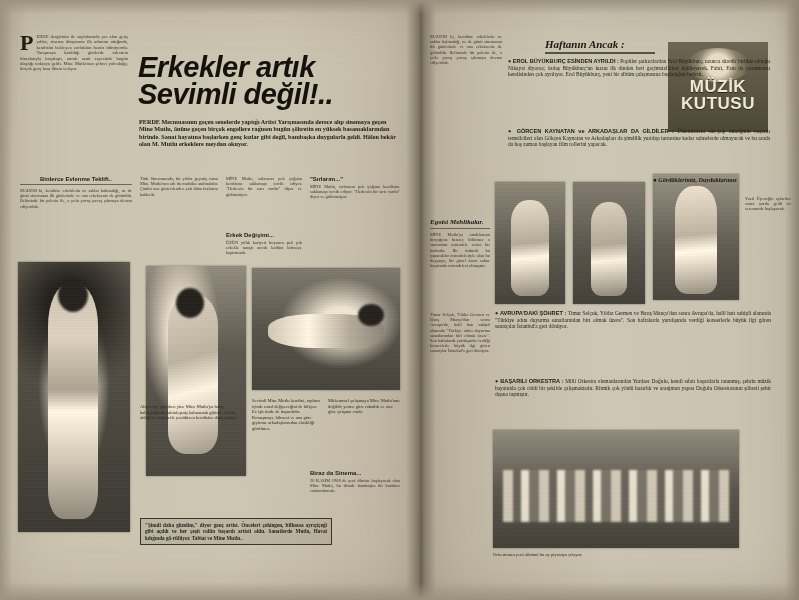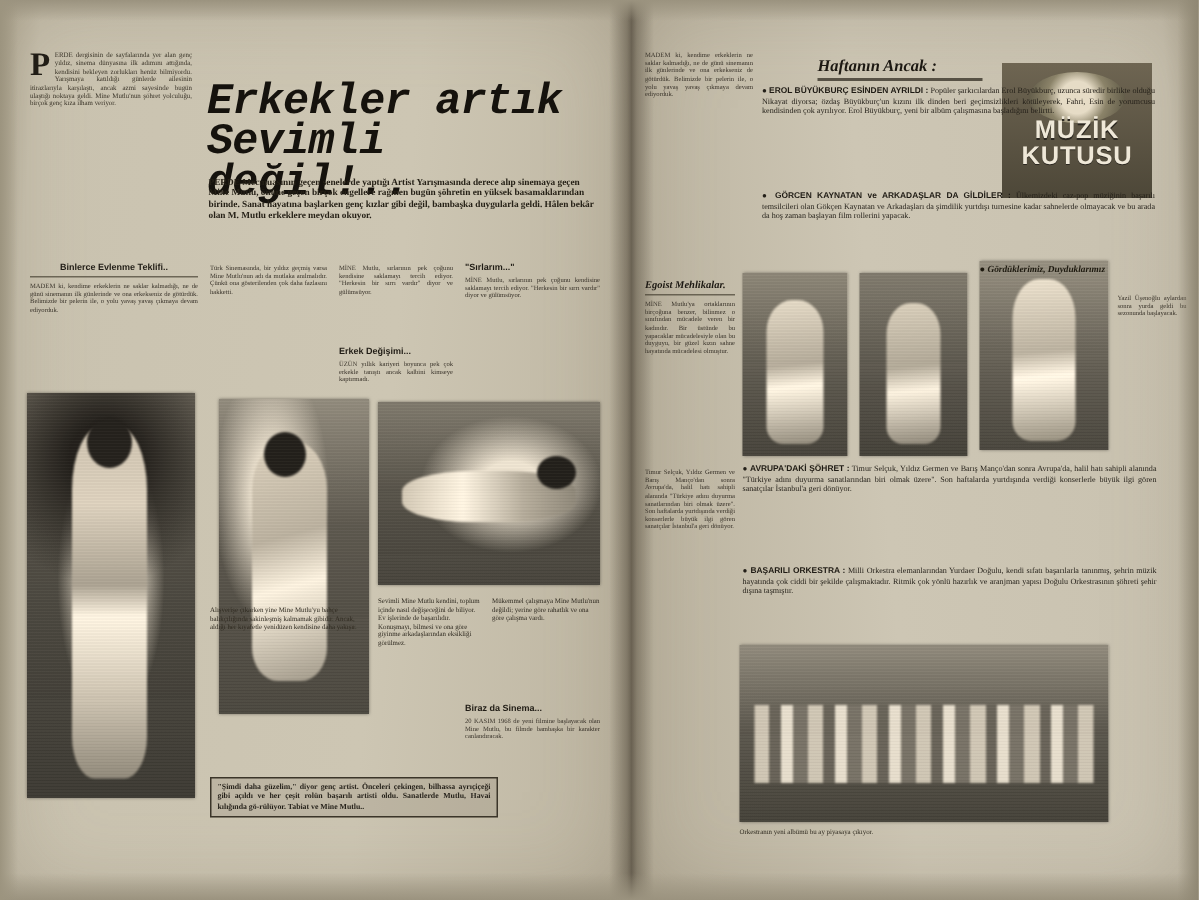--- a/index.html
+++ b/index.html
@@ -44,21 +44,21 @@
   .col{position:absolute;}
 
   
   .kicker{
     position:absolute;left:140px;top:38px;width:255px;
     font-family:"Liberation Sans",sans-serif;font-weight:bold;
     font-size:13.5px;color:#1d1a14;letter-spacing:-.2px;
   }
   .headline{
     position:absolute;left:138px;top:54px;width:262px;
-    font-family:Liberation Mono, monospace;font-weight:bold;font-style:italic;
+    font-family:Liberation Sans, sans-serif;font-weight:bold;font-style:italic;
     font-size:29px;line-height:27px;color:#15120d;letter-spacing:-.5px;
   }
   .headline .l2{display:block;}
   .deck{
     position:absolute;left:139px;top:118px;width:260px;
     font-size:6.2px;line-height:7.4px;color:#262117;font-weight:bold;
   }
   .dropcap-block{
     position:absolute;left:20px;top:34px;width:108px;
     font-size:4.6px;line-height:5.4px;color:#3a3428;text-align:justify;
@@ -308,21 +308,21 @@
       <span class="bullet">●</span>
       <span>Gördüklerimiz, Duyduklarımız</span>
     </div>
   </div>
 
   <div class="col" style="left:745px;top:196px;width:46px;">
     <div class="hidden-text" style="height:108px;">Yazil Üşenoğlu aylardan sonra yurda geldi bu sezonunda başlayacak.</div>
   </div>
 
   <div class="col" style="left:430px;top:186px;width:60px;">
-    <div class="rubric" style="font-size:7px;">Egoist Mehlikalar.</div>
+    <div class="rubric" style="font-size:7px;margin-top:32px;">Egoist Mehlikalar.</div>
     <div class="rule" style="margin:2px 0 3px;"></div>
     <div class="hidden-text" style="height:116px;">MİNE Mutlu'ya ortaklarının birçoğuna benzer, bilinmez o sınıfından mücadele veren bir kadındır. Bir üstünde bu yapacaklar mücadelesiyle olan bu duyguyu, bir güzel kızın sahne hayatında mücadelesi olmuştur.</div>
   </div>
 
   <div class="col" style="left:430px;top:312px;width:60px;">
     <div class="hidden-text" style="height:230px;">Timur Selçuk, Yıldız Germen ve Barış Manço'dan sonra Avrupa'da, halil hatı sahipli alanında "Türkiye adını duyurma sanatlarından biri olmak üzere". Son haftalarda yurtdışında verdiği konserlerle büyük ilgi gören sanatçılar İstanbul'a geri dönüyor.</div>
   </div>
 
   <div class="col" style="left:495px;top:310px;width:276px;">
     <div style="font-size:5.4px;line-height:6.6px;color:#231f18;text-align:justify;">

